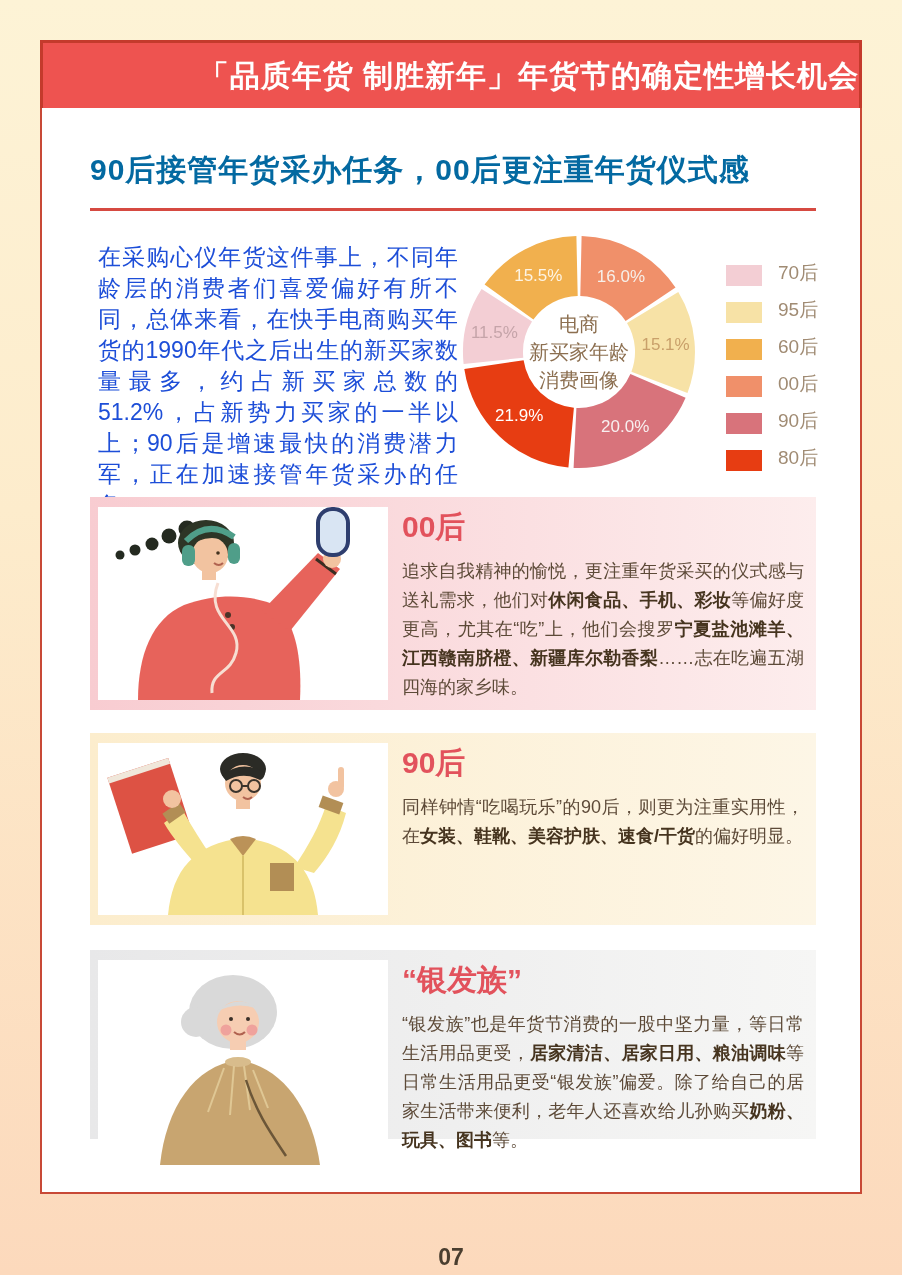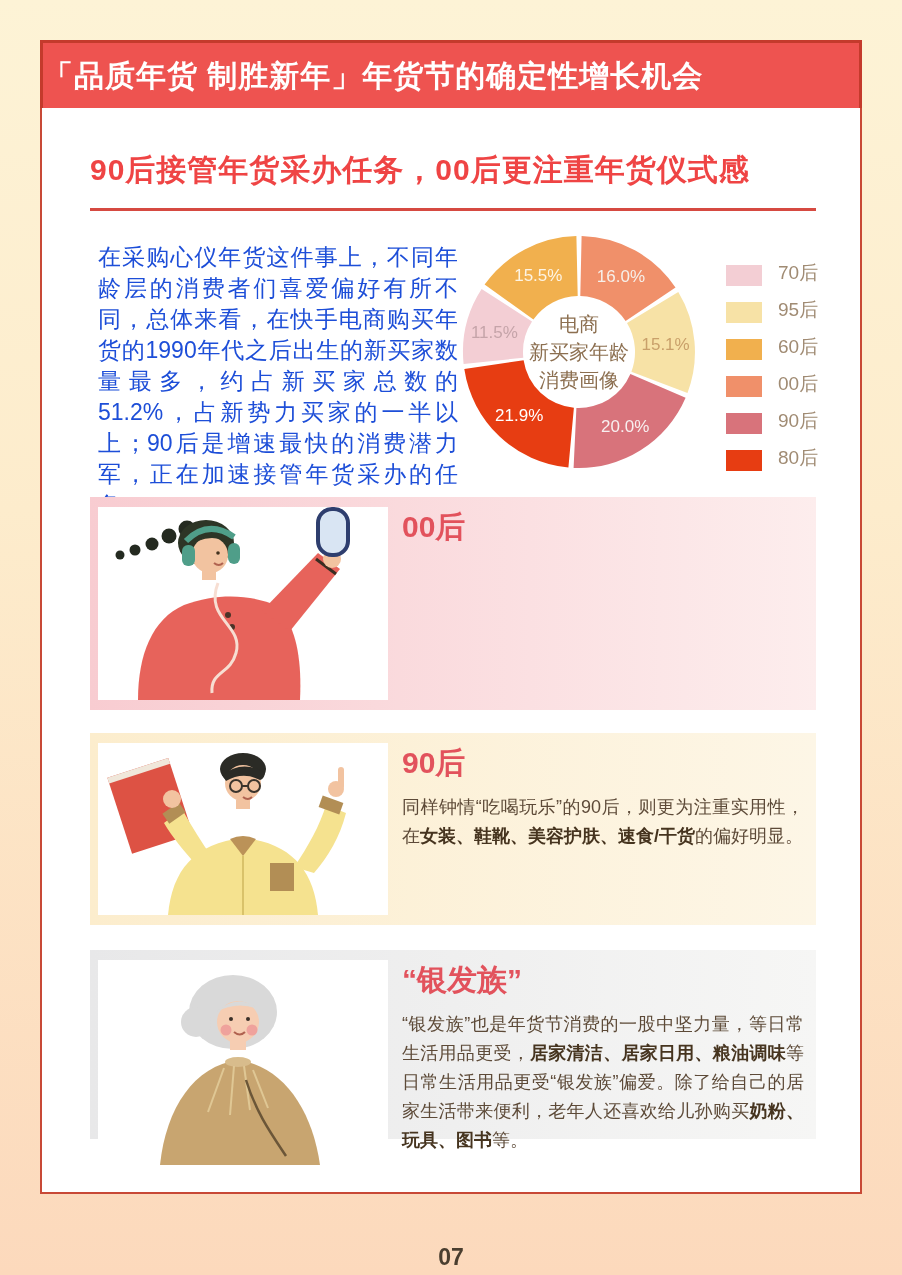--- a/index.html
+++ b/index.html
@@ -3,28 +3,28 @@
 <meta charset="utf-8">
 <style>
   * { margin:0; padding:0; box-sizing:border-box; }
   html,body { width:902px; }
   body { font-family:"Liberation Sans","DejaVu Sans",sans-serif; }
   .page { position:relative; width:902px; height:1275px; overflow:hidden;
           background:linear-gradient(180deg,#fdf3d6 0%,#fdeccc 40%,#fcd9bc 100%); }
 
   .banner { position:absolute; left:40px; top:40px; width:822px; height:72px;
             background:#ee5350; border:3px solid #c43a2c;
-            display:flex; align-items:center; justify-content:flex-start; }
+            display:flex; align-items:center; justify-content:flex-end; }
   .banner-title { color:#ffffff; font-size:30px; font-weight:bold; letter-spacing:1px; }
 
   .content-box { position:absolute; left:40px; top:108px; width:822px; height:1086px;
                  background:#ffffff; border:2px solid #c84936; border-top:none; }
 
   .section-title { position:absolute; left:48px; top:42px; width:726px;
-                   color:#ef4444; font-size:30px; font-weight:bold; letter-spacing:1px; }
+                   color:#0369a1; font-size:30px; font-weight:bold; letter-spacing:1px; }
   .title-rule { position:absolute; left:48px; top:100px; width:726px; height:3px; background:#d64a41; }
 
   .intro-text { position:absolute; left:56px; top:134px; width:360px;
                 color:#1d4ed8; font-size:23px; line-height:31px; text-align:justify; }
 
   .donut-wrap { position:absolute; left:417px; top:124px; width:240px; height:240px; }
   .donut-wrap svg { position:absolute; left:0; top:0; }
   .donut-center { position:absolute; left:50%; top:50%; transform:translate(-50%,-50%);
                   width:120px; text-align:center; white-space:pre-line;
                   color:#8c6f50; font-size:20px; font-weight:normal; line-height:28px; }
@@ -133,20 +133,21 @@
           <line x1="218" y1="52" x2="238" y2="67" stroke="#3a2d22" stroke-width="3"></line>
           <circle cx="234" cy="52" r="9" fill="#f2c3a0"></circle>
           <rect x="220" y="2" width="30" height="46" rx="14" fill="#d9e5f3" stroke="#2e3e6e" stroke-width="4"></rect>
           <circle cx="130" cy="108" r="3" fill="#4a3328"></circle>
           <circle cx="134" cy="120" r="3" fill="#4a3328"></circle>
           <path d="M120,76 C106,112 146,118 138,146 C132,168 112,164 114,186" stroke="#f7ded2" stroke-width="3" fill="none"></path>
         </svg>
       </div>
       <div class="card-text">
         <div class="card-title">00后</div>
+        <div class="card-body"><span>追求自我精神的愉悦，更注重年货采买的仪式感与送礼需求，他们对</span><b>休闲食品、手机、彩妆</b><span>等偏好度更高，尤其在“吃”上，他们会搜罗</span><b>宁夏盐池滩羊、江西赣南脐橙、新疆库尔勒香梨</b><span>……志在吃遍五湖四海的家乡味。</span></div>
       </div>
     </div>
 
     <div class="card card-2">
       <div class="illus-box">
         <svg width="290" height="172" viewBox="0 0 290 172">
           <g transform="rotate(-18 55 62)">
             <rect x="20" y="22" width="64" height="80" fill="#dd5244"></rect>
             <rect x="20" y="22" width="64" height="6" fill="#f0e7da"></rect>
           </g>

